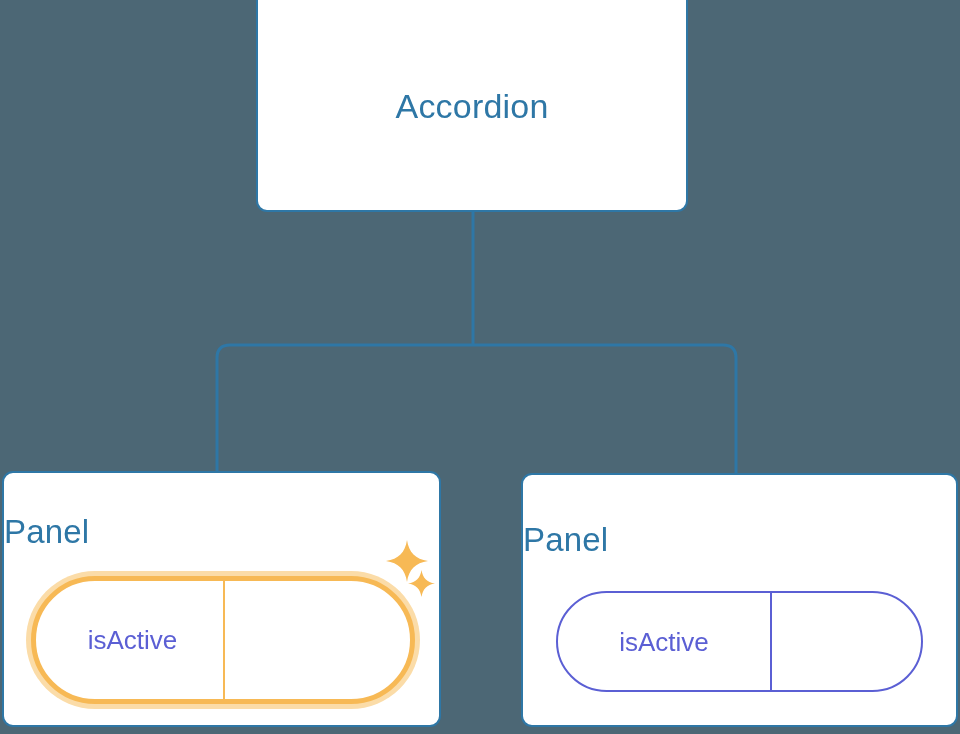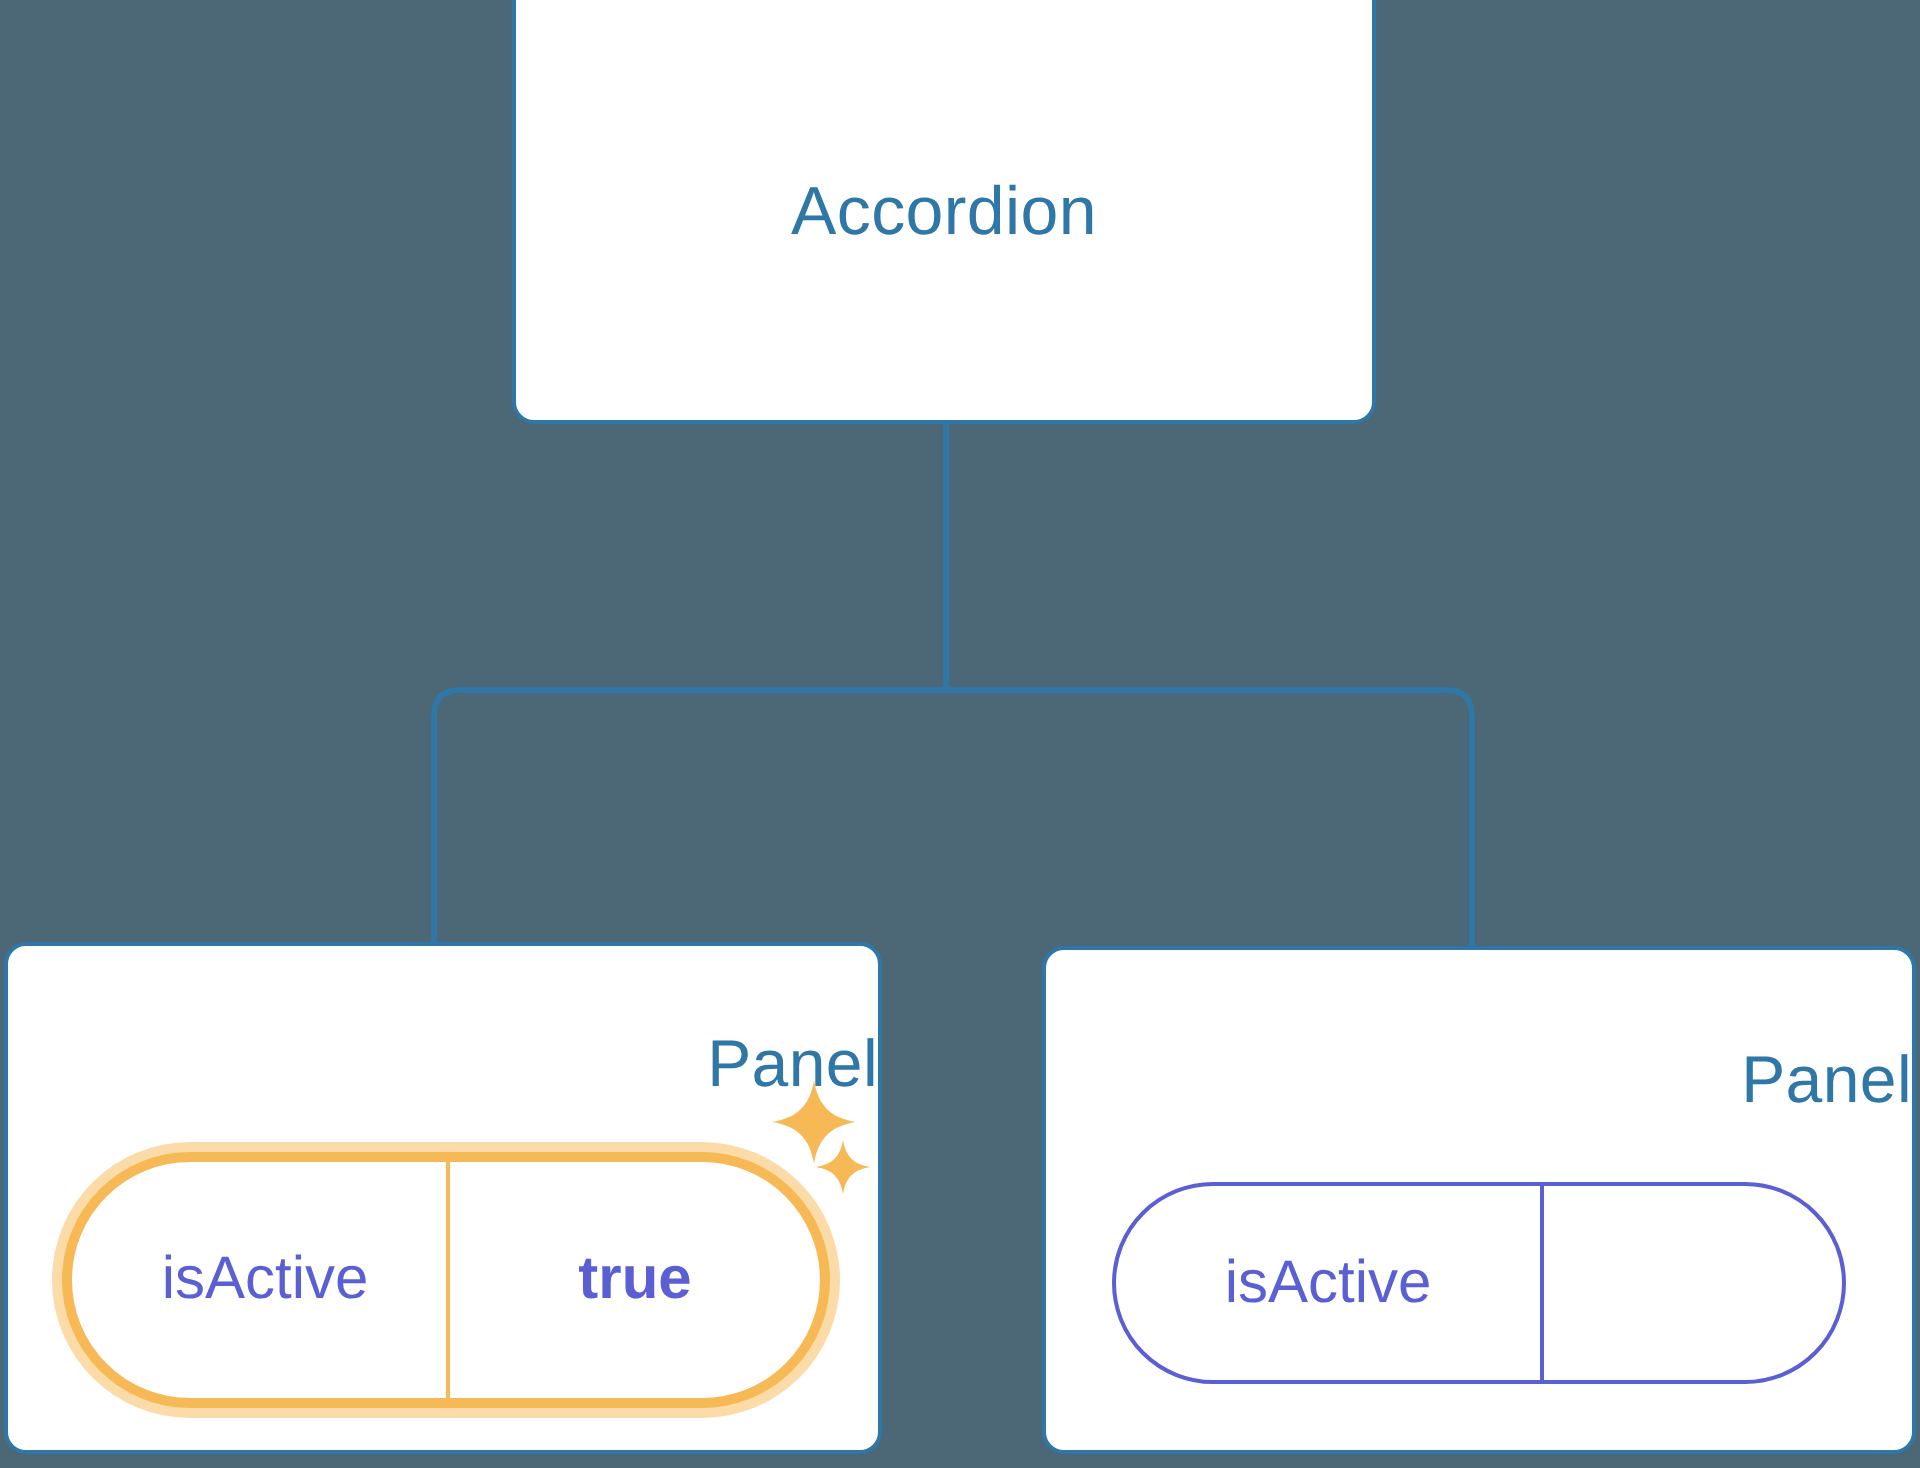--- a/index.html
+++ b/index.html
@@ -73,40 +73,40 @@
     left: 521px;
     top: 473px;
     width: 437px;
     height: 254px;
   }
 
   .panel-title {
     position: absolute;
     left: 0;
     right: 0;
-    text-align: right;
+    text-align: left;
   }
   #panel-left-card .panel-title { top: 40px; }
   #panel-right-card .panel-title { top: 46px; }
 
   
   .prop-pill {
     position: absolute;
     display: flex;
     align-items: stretch;
     box-sizing: border-box;
     background: #ffffff;
   }
 
   .prop-cell {
     display: flex;
     align-items: center;
     justify-content: center;
     color: #5b5fd4;
-    font-size: 30px;
+    font-size: 26px;
     line-height: 1;
     white-space: nowrap;
     box-sizing: border-box;
   }
 
   .prop-cell.value-bold {
     font-weight: 700;
   }
 
   
@@ -168,21 +168,20 @@
     <div class="node-title">Accordion</div>
   </div>
 
   <div class="node-card" id="panel-left-card">
     <div class="node-title panel-title">Panel</div>
   </div>
 
   <div class="prop-pill" id="pill-left">
     <div class="prop-cell prop-name">isActive</div>
     <div class="prop-divider"></div>
-    <div class="prop-cell prop-value value-bold">true</div>
   </div>
 
   <svg class="sparkle" id="sparkle-big" viewBox="0 0 24 24">
     <path d="M12 0 C13.1 7.2 16.8 10.9 24 12 C16.8 13.1 13.1 16.8 12 24 C10.9 16.8 7.2 13.1 0 12 C7.2 10.9 10.9 7.2 12 0 Z" fill="#f7b955"></path>
   </svg>
   <svg class="sparkle" id="sparkle-small" viewBox="0 0 24 24">
     <path d="M12 0 C13.1 7.2 16.8 10.9 24 12 C16.8 13.1 13.1 16.8 12 24 C10.9 16.8 7.2 13.1 0 12 C7.2 10.9 10.9 7.2 12 0 Z" fill="#f7b955"></path>
   </svg>
 
   <div class="node-card" id="panel-right-card">

